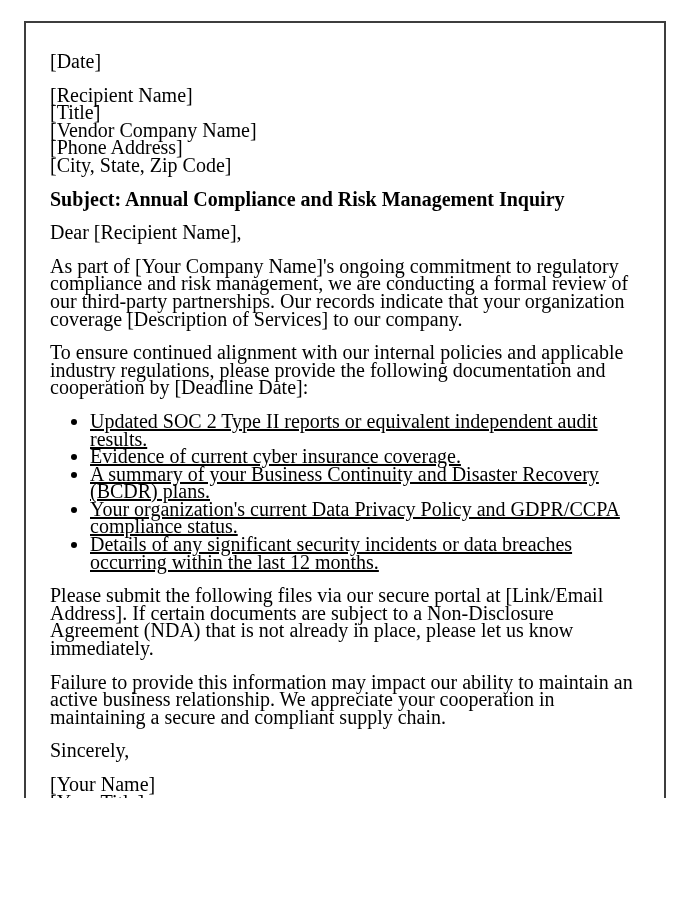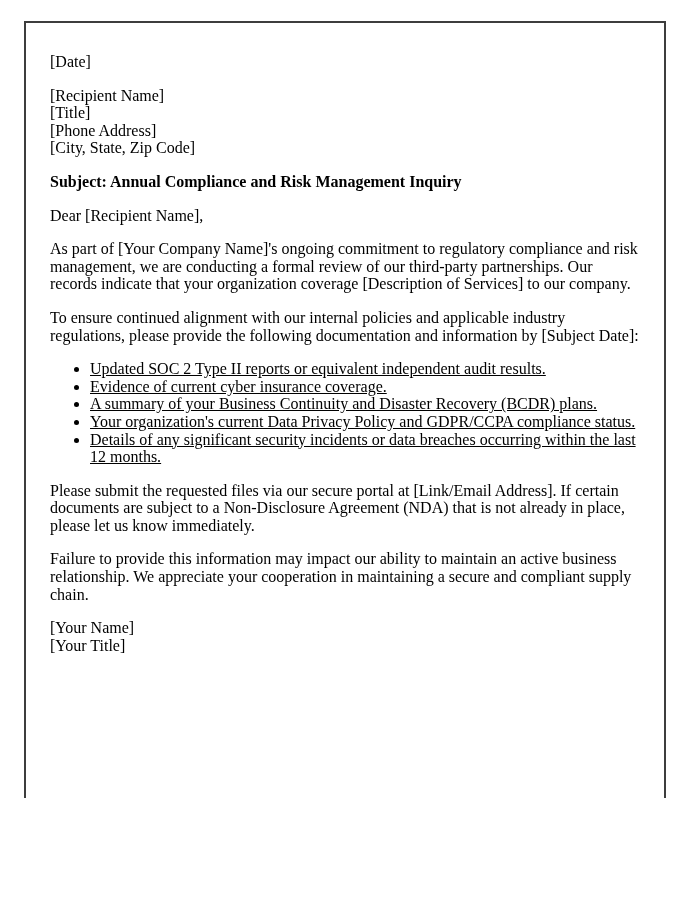--- a/index.html
+++ b/index.html
@@ -23,21 +23,21 @@
     left: 24px;
     top: 21px;
     width: 590px;          
     height: 761px;         
     padding: 14px 24px 0 24px;
     border-top: 2px solid #3d3d3d;
     border-left: 2px solid #3d3d3d;
     border-right: 2px solid #3d3d3d;
     border-bottom: none;
     background: #ffffff;
-    font-size: 16px;
+    font-size: 20px;
     line-height: 17.6px;
     overflow: hidden;
   }
   .page p {
     margin: 16px 0;
   }
   .addr-block, .sig-block {
     margin: 16px 0;
   }
   .addr-line, .sig-line {
@@ -61,45 +61,47 @@
 <body>
 
 <div class="canvas">
   <div class="page">
 
     <p>[Date]</p>
 
     <div class="addr-block">
       <div class="addr-line">[Recipient Name]</div>
       <div class="addr-line">[Title]</div>
+      <div class="addr-line">[Vendor Company Name]</div>
       <div class="addr-line">[Phone Address]</div>
       <div class="addr-line">[City, State, Zip Code]</div>
     </div>
 
     <p class="subject">Subject: Annual Compliance and Risk Management Inquiry</p>
 
     <p>Dear [Recipient Name],</p>
 
     <p>As part of [Your Company Name]'s ongoing commitment to regulatory compliance and risk management, we are conducting a formal review of our third-party partnerships. Our records indicate that your organization coverage [Description of Services] to our company.</p>
 
-    <p>To ensure continued alignment with our internal policies and applicable industry regulations, please provide the following documentation and information by [Subject Date]:</p>
+    <p>To ensure continued alignment with our internal policies and applicable industry regulations, please provide the following documentation and cooperation by [Deadline Date]:</p>
 
     <ul class="req-list">
       <li>Updated SOC 2 Type II reports or equivalent independent audit results.</li>
       <li>Evidence of current cyber insurance coverage.</li>
       <li>A summary of your Business Continuity and Disaster Recovery (BCDR) plans.</li>
       <li>Your organization's current Data Privacy Policy and GDPR/CCPA compliance status.</li>
       <li>Details of any significant security incidents or data breaches occurring within the last 12 months.</li>
     </ul>
 
-    <p>Please submit the requested files via our secure portal at [Link/Email Address]. If certain documents are subject to a Non-Disclosure Agreement (NDA) that is not already in place, please let us know immediately.</p>
+    <p>Please submit the following files via our secure portal at [Link/Email Address]. If certain documents are subject to a Non-Disclosure Agreement (NDA) that is not already in place, please let us know immediately.</p>
 
     <p>Failure to provide this information may impact our ability to maintain an active business relationship. We appreciate your cooperation in maintaining a secure and compliant supply chain.</p>
 
 
+    <p>Sincerely,</p>
 
     <div class="sig-block">
       <div class="sig-line">[Your Name]</div>
       <div class="sig-line">[Your Title]</div>
     </div>
 
   </div>
 </div>
 
 </body></html>

